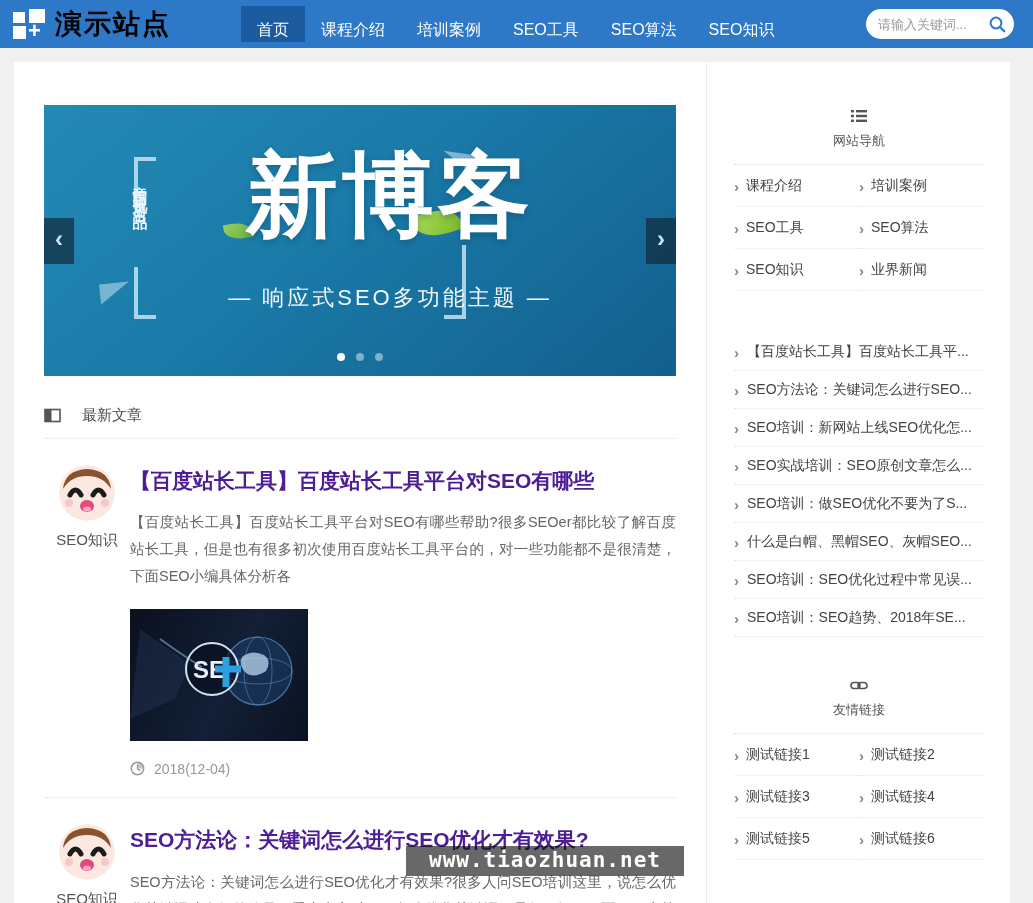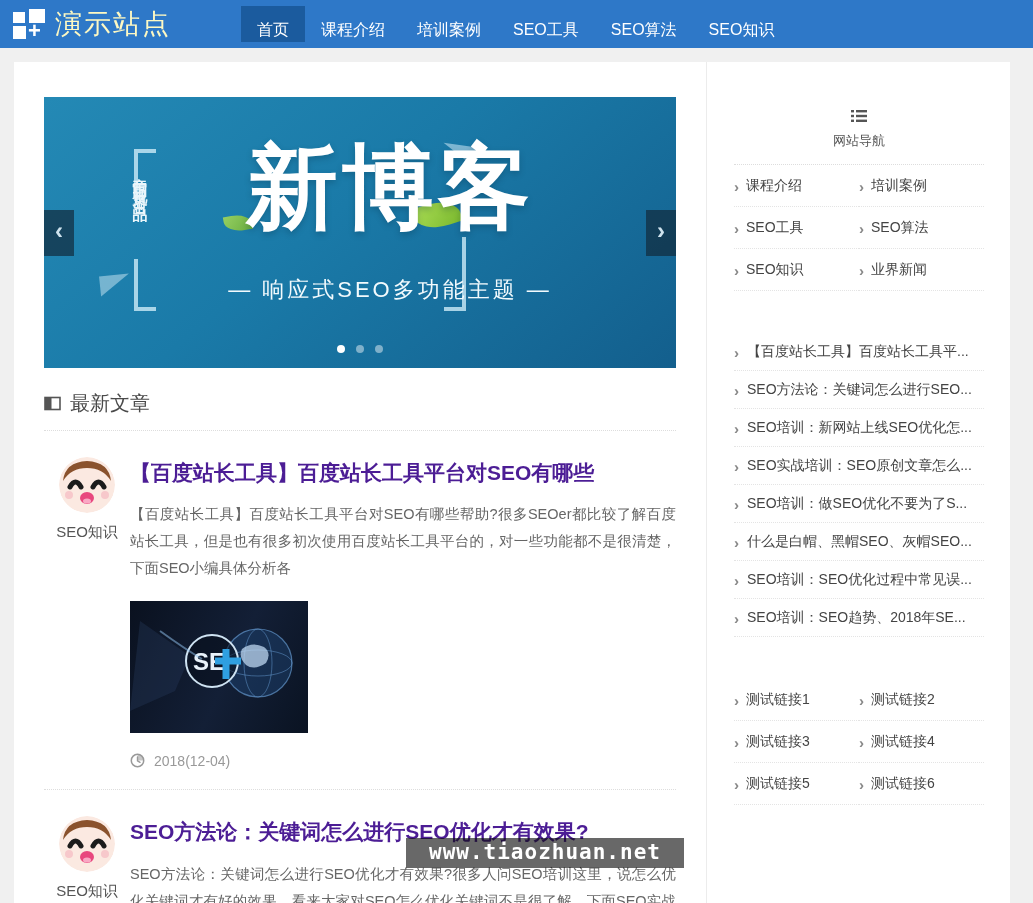--- a/index.html
+++ b/index.html
@@ -14,21 +14,21 @@
   .navbar {
     position:absolute; top:0; left:0; width:1033px; height:48px;
     background:#2e78c8; display:flex; align-items:center;
   }
   .brand { display:flex; align-items:center; margin-left:13px; width:228px; cursor:pointer; }
   .brand-icon { position:relative; width:34px; height:32px; margin-right:8px; }
   .brand-icon .sq1 { position:absolute; top:4px;  left:0;    width:12px; height:11px; background:#fff; }
   .brand-icon .sq2 { position:absolute; top:1px;  left:16px; width:16px; height:14px; background:#fff; }
   .brand-icon .sq3 { position:absolute; top:18px; left:0;    width:13px; height:13px; background:#fff; }
   .brand-icon .plus { position:absolute; top:12px; left:15px; color:#fff; font-size:22px; font-weight:bold; line-height:22px; }
-  .brand-text { color:#fef9c3; font-size:27px; font-weight:normal; letter-spacing:2px; white-space:nowrap; }
+  .brand-text { color:#000000; font-size:27px; font-weight:bold; letter-spacing:2px; white-space:nowrap; }
   .nav-menu { display:flex; height:36px; }
   .nav-item { padding:0 16px; line-height:48px; color:#fff; font-size:16px; cursor:pointer; white-space:nowrap; }
   .nav-item.active { background:#1b5b9e; }
   .searchbox {
     position:absolute; right:19px; top:9px; width:148px; height:30px;
     background:#fff; border-radius:15px; display:flex; align-items:center; padding:0 8px 0 12px;
   }
   .searchbox input { border:none; outline:none; flex:1; width:100px; font-size:13px; color:#333; background:transparent; }
   .searchbox input::placeholder { color:#999; }
   .search-icon { width:18px; height:18px; flex-shrink:0; cursor:pointer; }
@@ -38,20 +38,21 @@
 
   .main-col {
     position:absolute; left:0; top:0; width:693px; height:841px;
     border-right:1px solid #ececec; padding:35px 30px 0 30px;
   }
 
   
   .slider {
     position:relative; width:632px; height:271px; overflow:hidden; cursor:pointer;
     background:linear-gradient(140deg,#2489b5 0%,#1a7aa8 45%,#135f8d 100%);
+    margin-top:8px;
   }
   .slider-vtext {
     position:absolute; left:86px; top:68px; writing-mode:vertical-rl;
     color:#eaf6fb; font-size:15px; letter-spacing:6px; font-weight:bold;
   }
   .slider-title {
     position:absolute; left:60px; right:0; top:40px; text-align:center;
     color:#fff; font-size:92px; font-weight:bold; letter-spacing:4px; line-height:1.1;
     text-shadow:0 3px 6px rgba(0,40,60,.25);
   }
@@ -76,22 +77,22 @@
   .slide-arrow.prev { left:0; }
   .slide-arrow.next { right:0; }
   .slide-arrow.prev::before { content:"‹"; margin-top:-4px; }
   .slide-arrow.next::before { content:"›"; margin-top:-4px; }
   .dots { position:absolute; bottom:15px; left:0; width:100%; display:flex; justify-content:center; gap:11px; }
   .dot { width:8px; height:8px; border-radius:50%; background:rgba(255,255,255,.45); cursor:pointer; }
   .dot.active { background:#fff; }
 
   
   .sec-head {
-    margin-top:22px; display:flex; align-items:center; gap:9px;
-    color:#4a4a4a; font-size:20px; padding-bottom:13px; border-bottom:1px dotted #ddd;
+    margin-top:30px; display:flex; align-items:center; gap:21px;
+    color:#4a4a4a; font-size:15px; padding-bottom:13px; border-bottom:1px dotted #ddd;
   }
   .sec-head svg { flex-shrink:0; }
 
   .article { display:flex; padding:24px 0 16px 0; position:relative; }
   .article + .article { border-top:1px dotted #ddd; }
   .art-left { width:86px; flex-shrink:0; text-align:center; padding-top:2px; }
   .avatar { width:56px; height:56px; border-radius:50%; overflow:hidden; margin:0 auto; display:block; }
   .art-cat { margin-top:10px; font-size:15px; color:#555; cursor:pointer; }
   .art-right { flex:1; position:relative; padding-top:2px; }
   .art-title { font-size:21px; font-weight:bold; color:#4c1d95; margin:2px 0 15px; cursor:pointer; line-height:1.3; }
@@ -141,20 +142,27 @@
     </span>
     <span class="brand-text">演示站点</span>
   </div>
   <div class="nav-menu">
     <div class="nav-item active">首页</div>
     <div class="nav-item">课程介绍</div>
     <div class="nav-item">培训案例</div>
     <div class="nav-item">SEO工具</div>
     <div class="nav-item">SEO算法</div>
     <div class="nav-item">SEO知识</div>
+  </div>
+  <div class="searchbox">
+    <input type="text" placeholder="请输入关键词..." style="">
+    <svg class="search-icon" viewBox="0 0 18 18">
+      <circle cx="8" cy="8" r="5.4" fill="none" stroke="#2e78c8" stroke-width="2"></circle>
+      <line x1="12.2" y1="12.2" x2="16.3" y2="16.3" stroke="#2e78c8" stroke-width="2.2" stroke-linecap="round"></line>
+    </svg>
   </div>
 </div>
 
 <div class="page-card">
 
   <div class="main-col">
 
     <div class="slider">
       <span class="frame-tl"></span>
       <span class="frame-bl"></span>
@@ -323,20 +331,27 @@
             <span>SEO培训：SEO优化过程中常见误...</span>
           </div>
         <div class="recent-item">
             <span class="chev"></span>
             <span>SEO培训：SEO趋势、2018年SE...</span>
           </div>
       </div>
     </div>
 
     <div class="side-sec">
+      <div class="side-head">
+        <svg width="18" height="13" viewBox="0 0 18 13">
+          <rect x="1" y="3.5" width="9" height="6" rx="3" fill="none" stroke="#555" stroke-width="1.6"></rect>
+          <rect x="8" y="3.5" width="9" height="6" rx="3" fill="none" stroke="#555" stroke-width="1.6"></rect>
+        </svg>
+        <span>友情链接</span>
+      </div>
       <div class="side-grid">
         <div class="side-cell">
             <span class="chev"></span>
             <span>测试链接1</span>
           </div>
         <div class="side-cell">
             <span class="chev"></span>
             <span>测试链接2</span>
           </div>
         <div class="side-cell">

